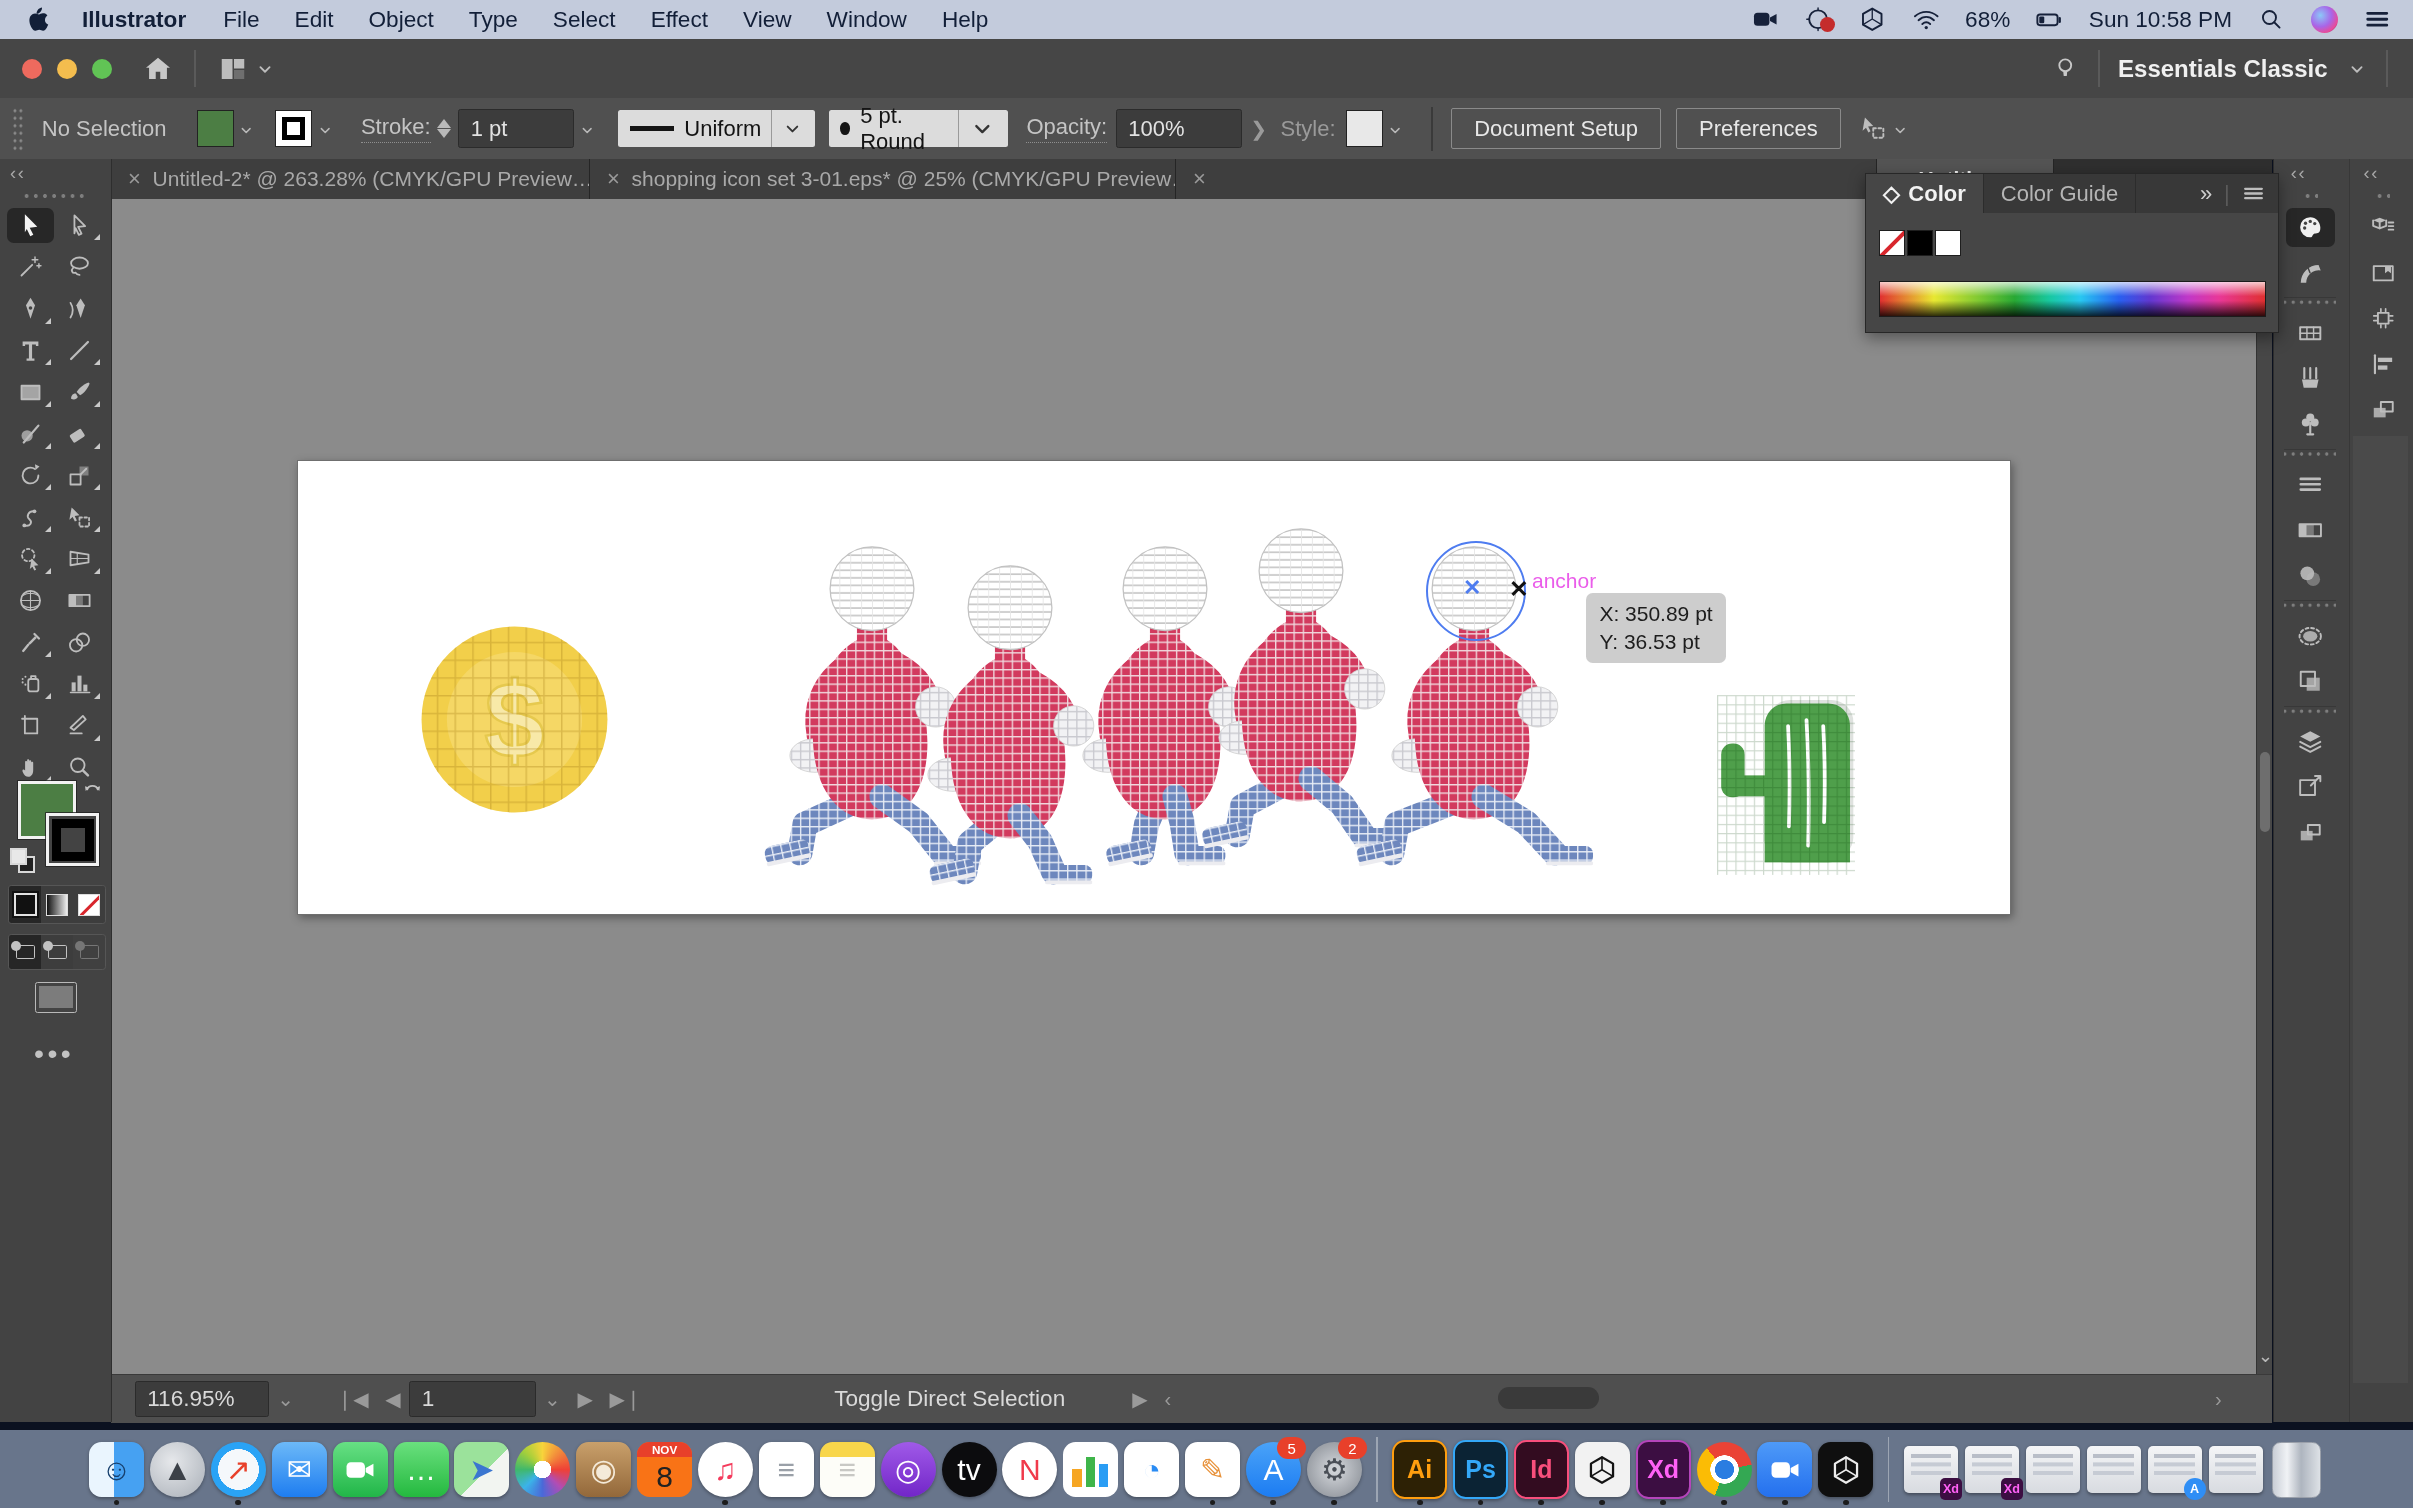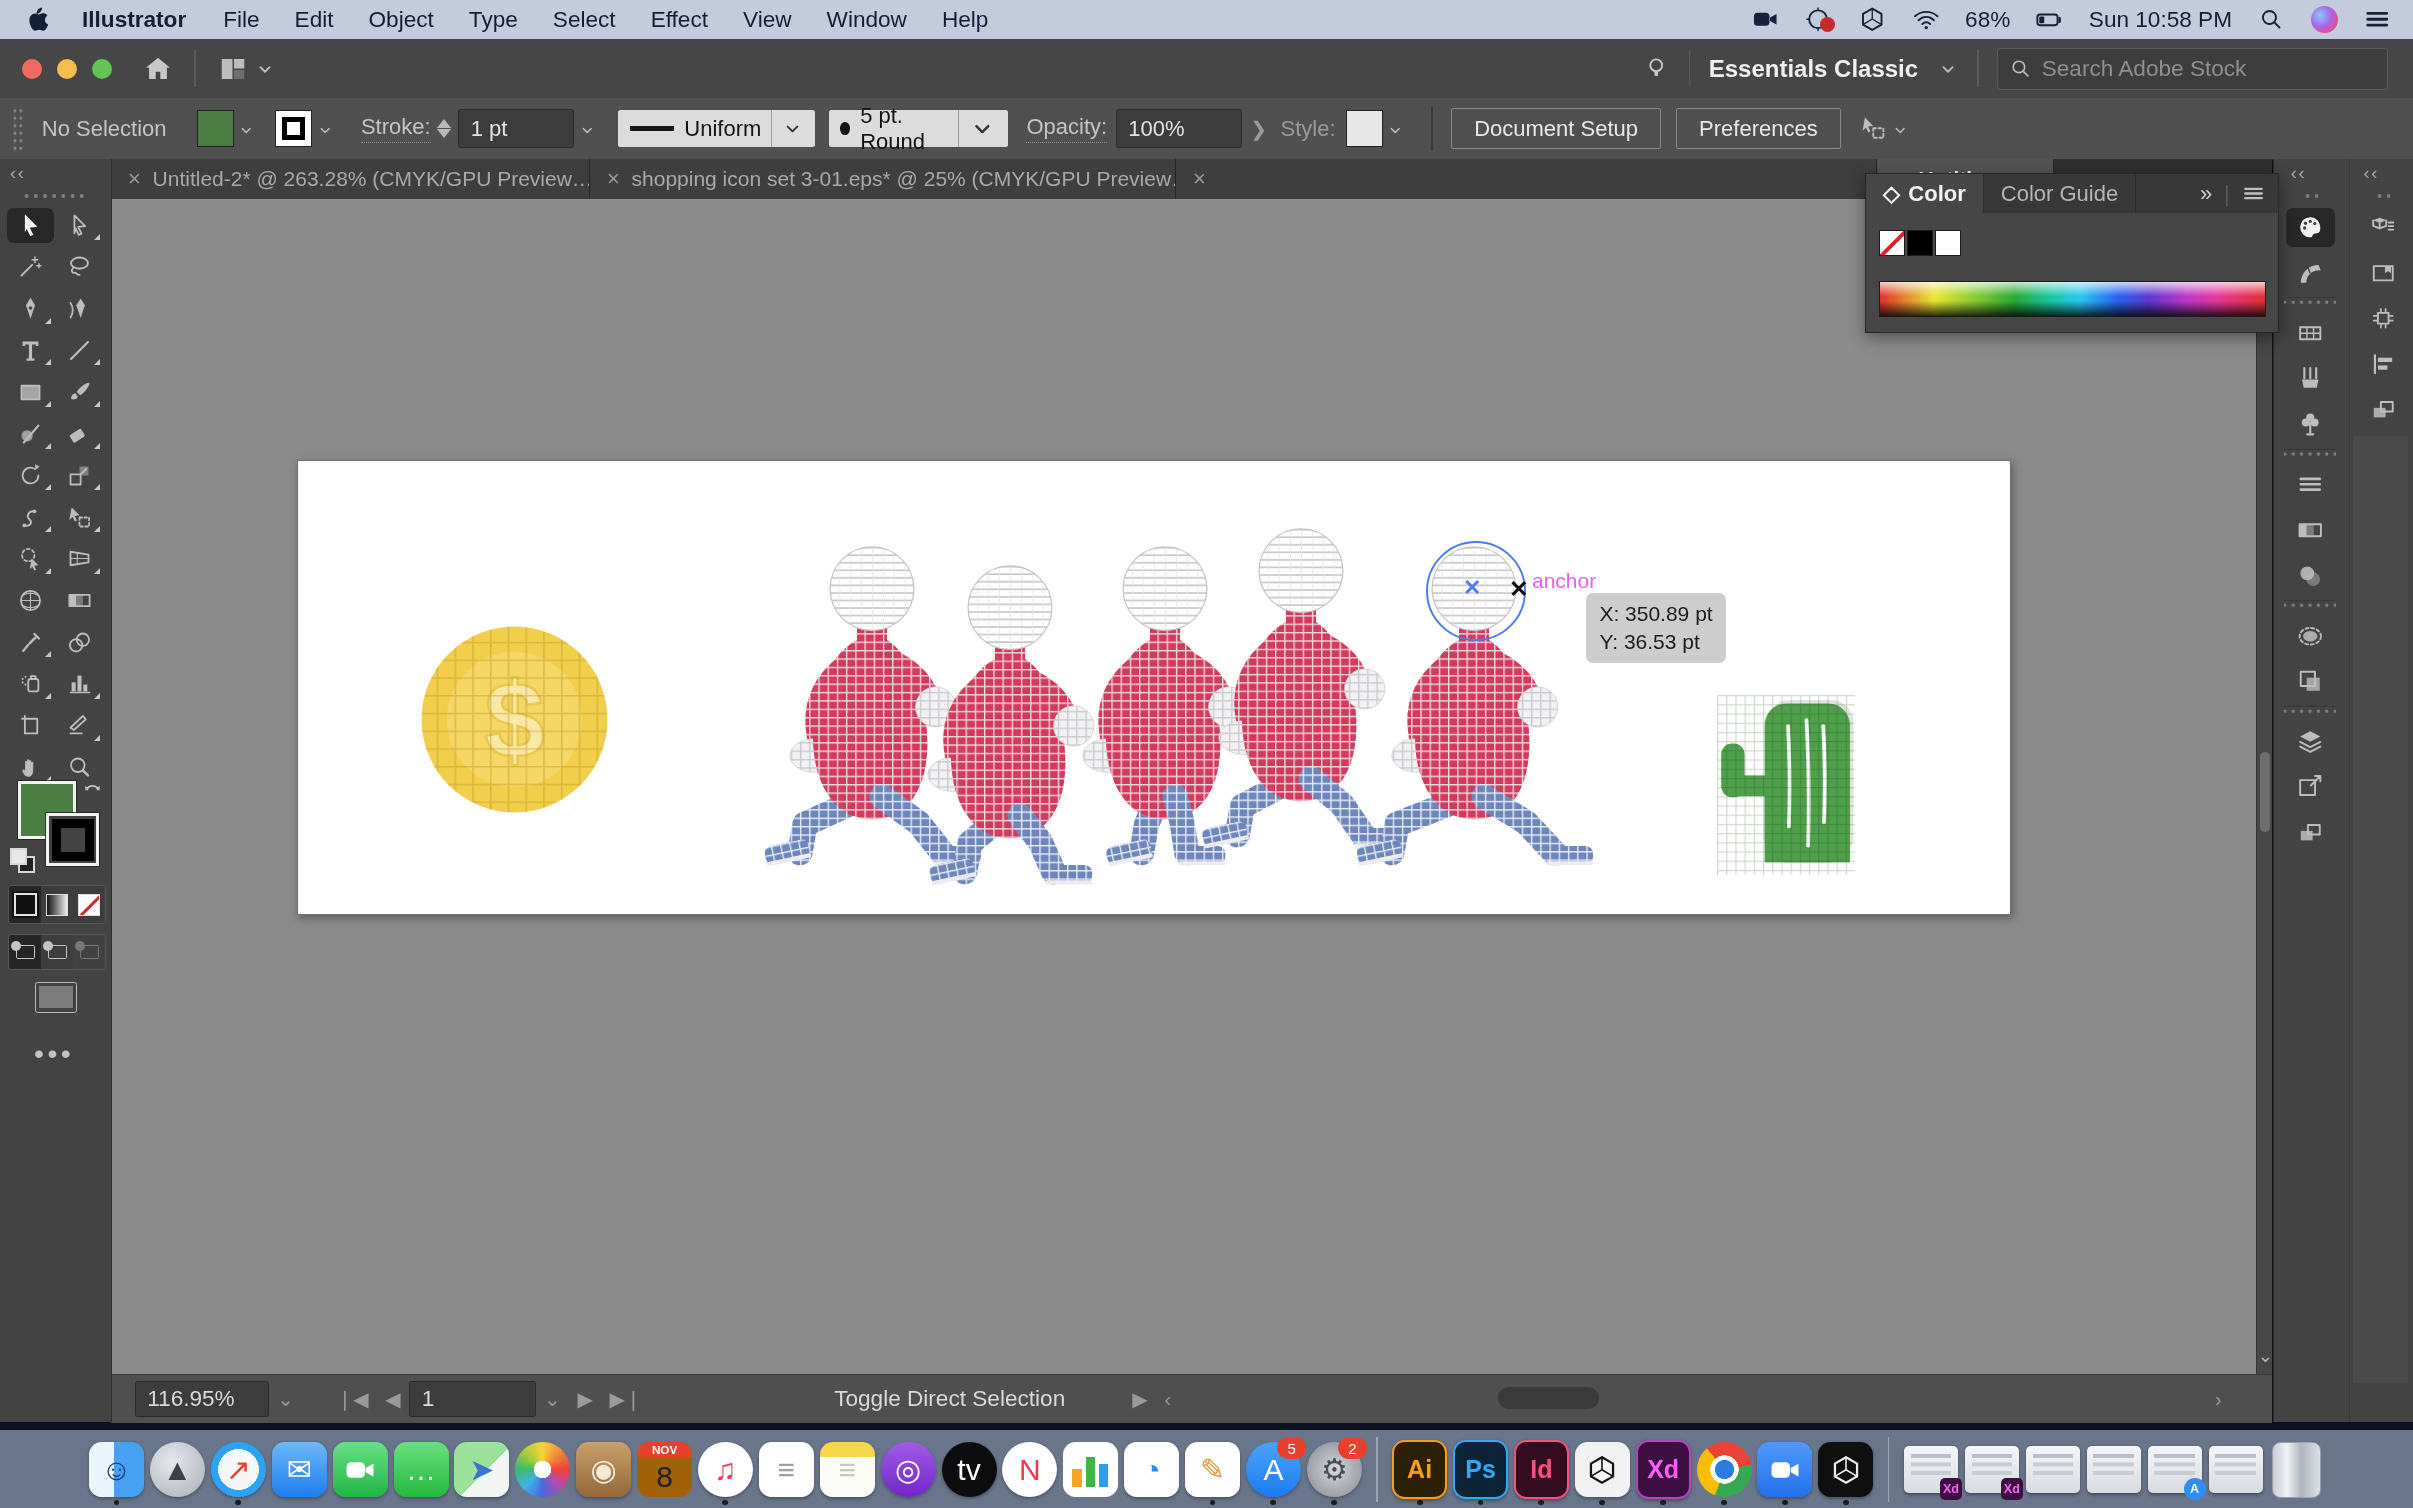--- a/index.html
+++ b/index.html
@@ -151,21 +151,21 @@
   .dock-app{position:relative;width:55px;height:55px;display:flex;align-items:center;justify-content:center;flex:none;}
   .dk-inner{width:55px;height:55px;display:flex;align-items:center;justify-content:center;font-size:30px;box-shadow:0 1.7px 3.4px rgba(0,0,0,.3);}
   .dk-square{border-radius:12.6px;}
   .dk-circle{border-radius:50%;}
   .dk-glyph{line-height:1;}
   .dk-adobe{font-weight:bold;font-size:25px;}
   .run-dot{position:absolute;left:50%;bottom:-8.4px;width:5.9px;height:5.9px;border-radius:50%;background:#1c1c1c;transform:translateX(-50%);}
   .badge{position:absolute;right:-5px;top:-5px;min-width:22px;height:22px;border-radius:11px;background:#e8402a;color:#fff;
     font-size:15px;display:flex;align-items:center;justify-content:center;padding:0 3.4px;z-index:3;}
   .dock-sep{width:1.7px;height:65px;background:rgba(255,255,255,.35);margin:0 8.4px;flex:none;}
-  .dk-cal{background:#a16207;border-radius:12.6px;width:57px;height:55px;overflow:hidden;text-align:center;}
+  .dk-cal{background:#f97316;border-radius:12.6px;width:57px;height:55px;overflow:hidden;text-align:center;}
   .dk-cal .cal-top{background:#e8402a;color:#fff;font-size:11.7px;font-weight:bold;height:15px;line-height:15px;}
   .dk-cal .cal-num{font-size:30px;color:#222;line-height:39px;}
   .dk-photos{border-radius:50%;width:55px;height:55px;
     background:radial-gradient(circle,#fff 0 22%,transparent 23%),
     conic-gradient(#f8d43b,#f2893b,#ef4136,#b04db5,#4a69d8,#3bb3e8,#40b86b,#a4cf3b,#f8d43b);}
   .dk-chrome{border-radius:50%;width:55px;height:55px;
     background:radial-gradient(circle,#2a7de1 0 24%,#fff 25% 36%,transparent 37%),
     conic-gradient(from -40deg,#ea4335 0 120deg,#34a853 0 240deg,#fbbc05 0 360deg);}
   .dk-nums{background:#fff;border-radius:12.6px;width:55px;height:55px;position:relative;}
   .dk-nums i{position:absolute;bottom:10px;width:9.2px;background:#3fb54a;}
@@ -255,27 +255,20 @@
     <span class="mb-ico" style="color:#c8c8c8"><svg viewBox="0 0 24 24" width="100%" height="100%" fill="none" stroke="currentColor" stroke-width="1.6" stroke-linecap="round" stroke-linejoin="round">
           <circle cx="12" cy="9.5" r="5"></circle>
           <path fill="currentColor" stroke="none" d="M10.3 14.5h3.4l-.4 4h-2.6z"></path>
         </svg></span>
     <span class="tb-div"></span>
     <span id="workspace-name">Essentials Classic</span>
     <span class="chev"><svg viewBox="0 0 24 24" width="100%" height="100%" fill="none" stroke="currentColor" stroke-width="1.6" stroke-linecap="round" stroke-linejoin="round">
           <path d="M7 10l5 5 5-5" stroke-width="2"></path>
         </svg></span>
     <span class="tb-div"></span>
-    <span id="stock-search">
-      <span class="chev" style="width:25px;height:25px"><svg viewBox="0 0 24 24" width="100%" height="100%" fill="none" stroke="currentColor" stroke-width="1.6" stroke-linecap="round" stroke-linejoin="round">
-            <circle cx="10.5" cy="10.5" r="5.5"></circle>
-            <path d="M14.5 14.5L19 19"></path>
-          </svg></span>
-      <input placeholder="Search Adobe Stock" style="">
-    </span>
   </span>
 </div>
 
 <div id="controlbar">
   <span class="drag-dots"></span>
   <span class="cb-label" style="margin-right:30px">No Selection</span>
   <span class="swatch-box fill-swatch"></span>
   <span class="cb-chev"><svg viewBox="0 0 24 24" width="100%" height="100%" fill="none" stroke="currentColor" stroke-width="1.6" stroke-linecap="round" stroke-linejoin="round">
         <path d="M7 10l5 5 5-5" stroke-width="2"></path>
       </svg></span>

